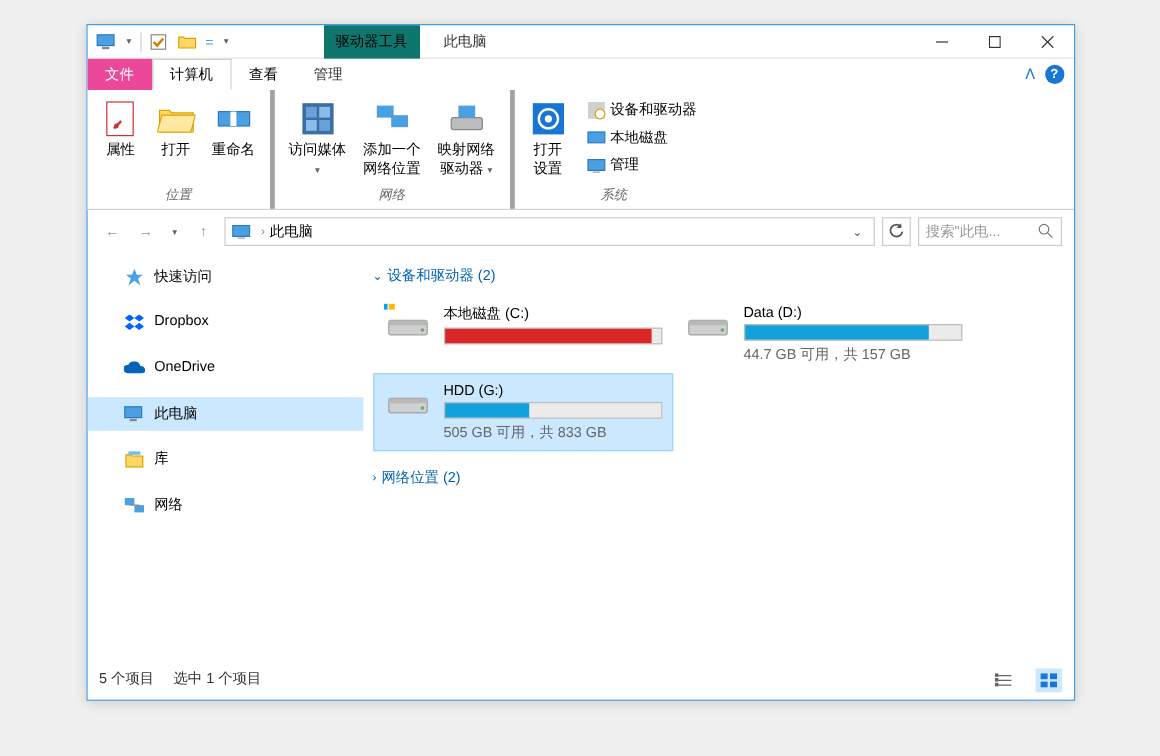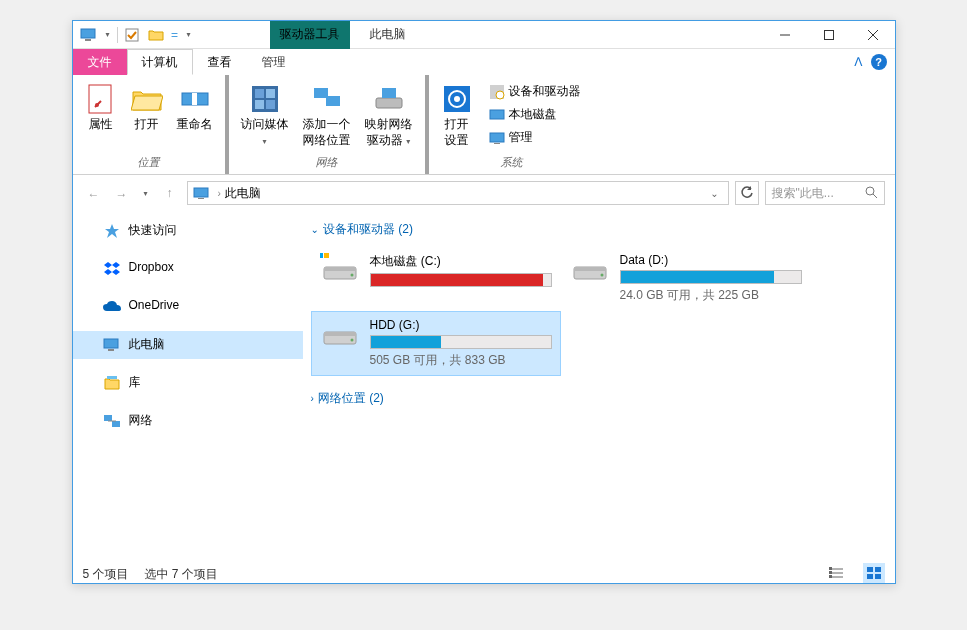--- a/index.html
+++ b/index.html
@@ -68,21 +68,21 @@
     .drive { width: 250px; display: flex; align-items: flex-start; gap: 10px; padding: 6px 8px; cursor: pointer; border: 1px solid transparent; }
     .drive.selected { background: #cce8ff; border: 1px solid #99d1ff; }
     .drive-icon { width: 40px; height: 30px; display: flex; align-items: center; justify-content: center; }
     .drive-info { flex: 1; }
     .drive-name { font-size: 12px; margin-bottom: 3px; }
     .drive-bar { width: 100%; height: 14px; border: 1px solid #bdbdbd; background: #eceaea; margin-bottom: 3px; position: relative; }
     .drive-fill { height: 100%; }
     .drive-stats { font-size: 12px; color: #666; }
     
     
-    .statusbar { position: absolute; bottom: 0; left: 0; right: 0; height: 26px; display: flex; align-items: flex-end; padding: 0 10px; font-size: 12px; color: #333; gap: 16px; border-top: 0; }
+    .statusbar { position: absolute; bottom: 0; left: 0; right: 0; height: 26px; display: flex; align-items: flex-start; padding: 0 10px; font-size: 12px; color: #333; gap: 16px; border-top: 0; }
     .status-spacer { flex: 1; }
     .view-btn { width: 22px; height: 20px; display: flex; align-items: center; justify-content: center; cursor: pointer; }
     .view-btn.active { background: #cce8ff; }
     
     .caret-down { font-size: 8px; color: #666; }
   </style>
 </head>
 <body>
 
 <div class="window">
@@ -401,21 +401,21 @@
                 <rect x="4" y="14" width="32" height="12" rx="2" fill="#d0d0d0" stroke="#a0a0a0"></rect>
                 <rect x="4" y="14" width="32" height="4" fill="#b8b8b8"></rect>
                 <circle cx="32" cy="22" r="1.5" fill="#6a6"></circle>
               </svg>
             </div>
             <div class="drive-info">
               <div class="drive-name">Data (D:)</div>
               <div class="drive-bar">
                 <div class="drive-fill" style="width:85%;background:#12a1da"></div>
               </div>
-              <div class="drive-stats">24.0 GB 可用，共 225 GB</div>
+              <div class="drive-stats">44.7 GB 可用，共 157 GB</div>
             </div>
           </div>
           <div class="drive selected">
             <div class="drive-icon">
               <svg width="40" height="30" viewBox="0 0 40 30">
                 <rect x="4" y="14" width="32" height="12" rx="2" fill="#d0d0d0" stroke="#a0a0a0"></rect>
                 <rect x="4" y="14" width="32" height="4" fill="#b8b8b8"></rect>
                 <circle cx="32" cy="22" r="1.5" fill="#6a6"></circle>
               </svg>
             </div>
@@ -431,21 +431,21 @@
 
       <div class="section-header" style="margin-top:12px">
         <span class="chev" style="display:inline-block;">›</span>
         <span>网络位置 (2)</span>
       </div>
     </div>
   </div>
 
   <div class="statusbar">
     <span>5 个项目</span>
-    <span>选中 7 个项目</span>
+    <span>选中 1 个项目</span>
     <div class="status-spacer"></div>
     <div class="view-btn">
       <svg width="14" height="12">
           <line x1="0" y1="2" x2="14" y2="2" stroke="#666"></line>
           <line x1="0" y1="6" x2="14" y2="6" stroke="#666"></line>
           <line x1="0" y1="10" x2="14" y2="10" stroke="#666"></line>
           <rect x="0" y="0" width="3" height="3" fill="#666"></rect>
           <rect x="0" y="4" width="3" height="3" fill="#666"></rect>
           <rect x="0" y="8" width="3" height="3" fill="#666"></rect>
         </svg>

